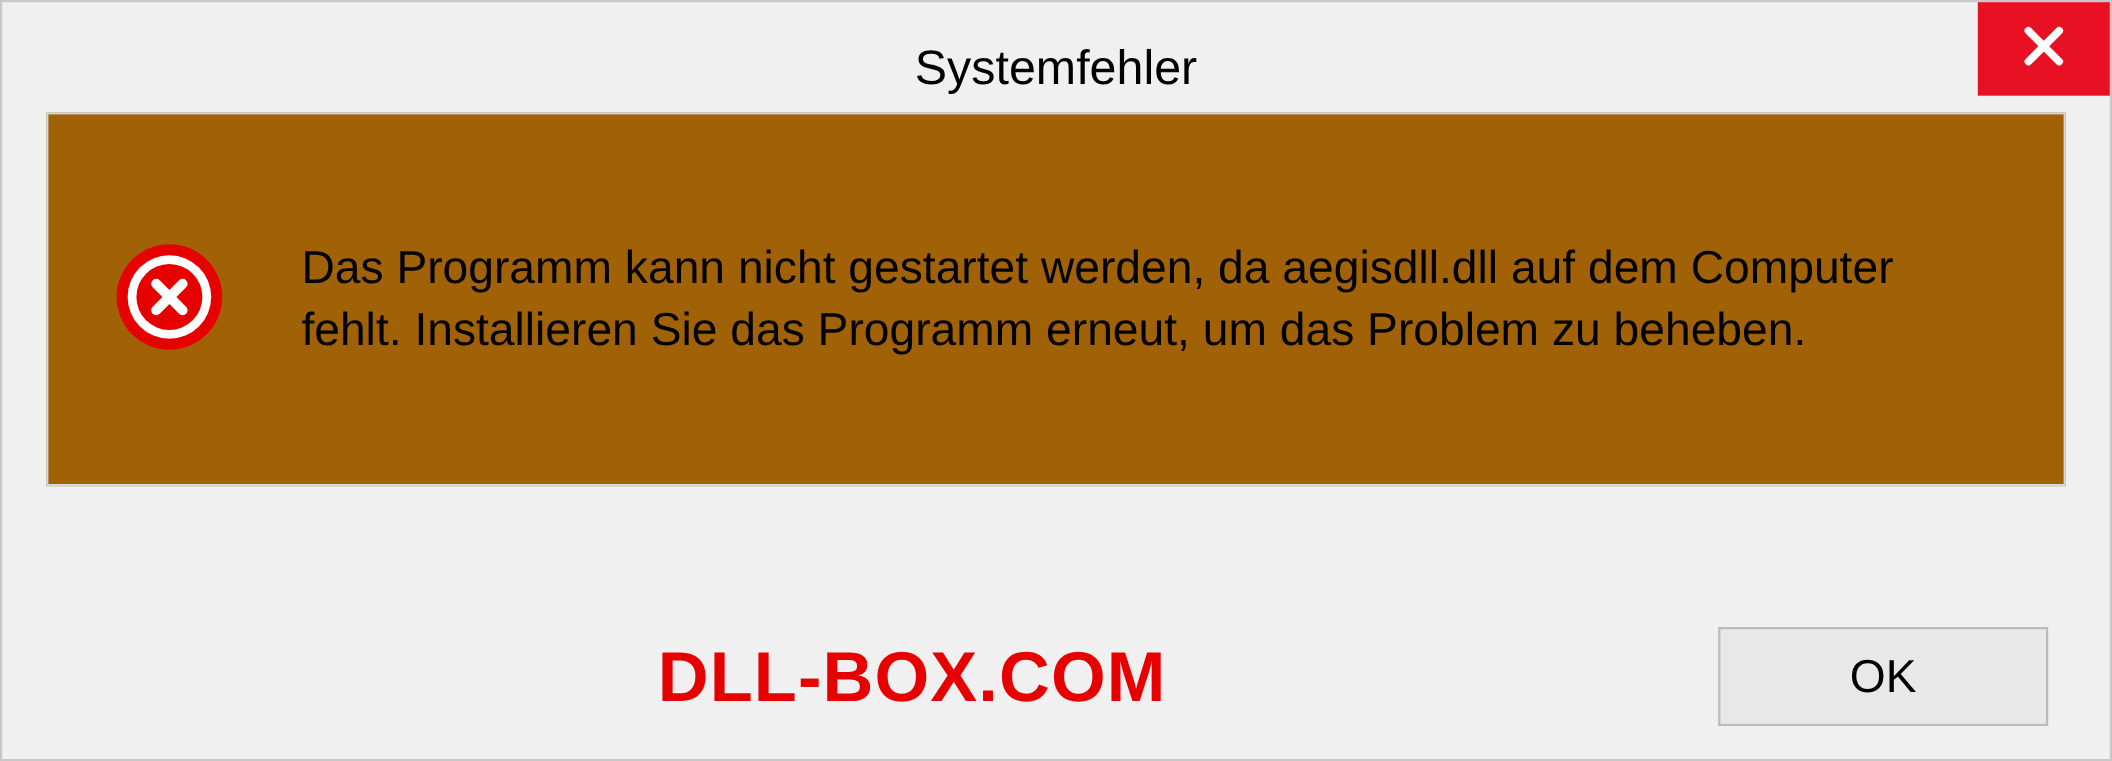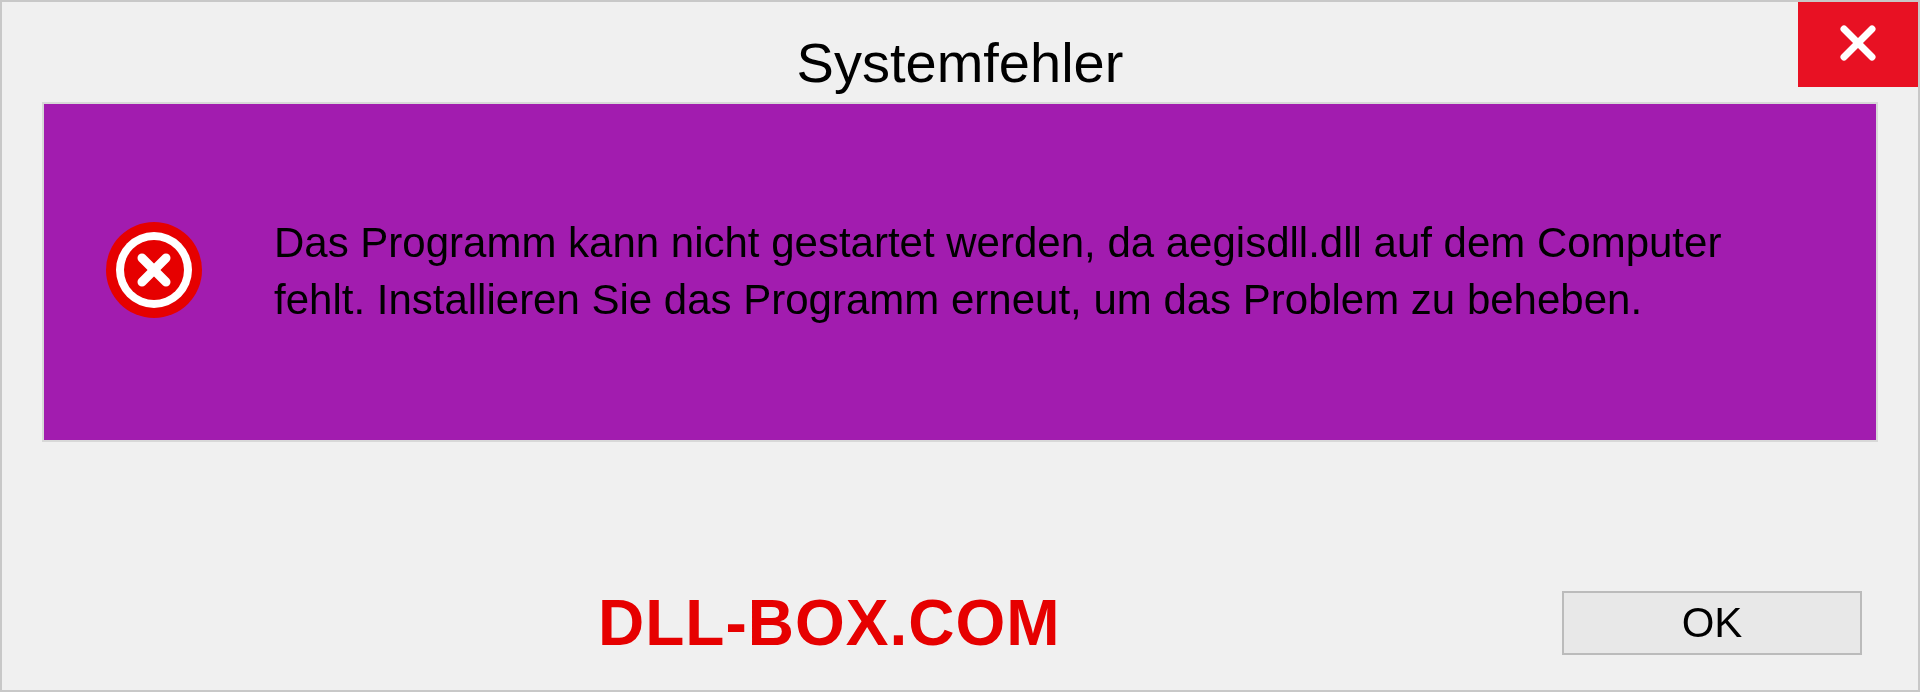--- a/index.html
+++ b/index.html
@@ -22,21 +22,21 @@
       position: relative;
     }
     .titlebar {
       height: 100px;
       display: flex;
       align-items: center;
       justify-content: center;
       position: relative;
     }
     .title {
-      font-size: 56px;
+      font-size: 44px;
       color: #000;
       font-weight: normal;
       margin-top: 20px;
     }
     .close-button {
       position: absolute;
       right: 0;
       top: 0;
       width: 120px;
       height: 85px;
@@ -45,21 +45,21 @@
       align-items: center;
       justify-content: center;
       cursor: pointer;
     }
     .close-button svg {
       width: 48px;
       height: 48px;
     }
     .content-area {
       margin: 0 40px;
-      background: #a21caf;
+      background: #a16207;
       border: 2px solid #d8d8d8;
       padding: 60px 60px 60px 60px;
       display: flex;
       align-items: center;
       gap: 70px;
       height: 340px;
     }
     .error-icon {
       flex-shrink: 0;
     }
@@ -84,21 +84,21 @@
     }
     .watermark {
       font-size: 64px;
       font-weight: 900;
       color: #e60000;
       letter-spacing: 1px;
       margin-left: 540px;
     }
     .ok-button {
       width: 300px;
-      height: 64px;
+      height: 90px;
       background: #e8e8e8;
       border: 2px solid #bbbbbb;
       font-size: 42px;
       color: #000;
       display: flex;
       align-items: center;
       justify-content: center;
       cursor: pointer;
     }
   </style>

